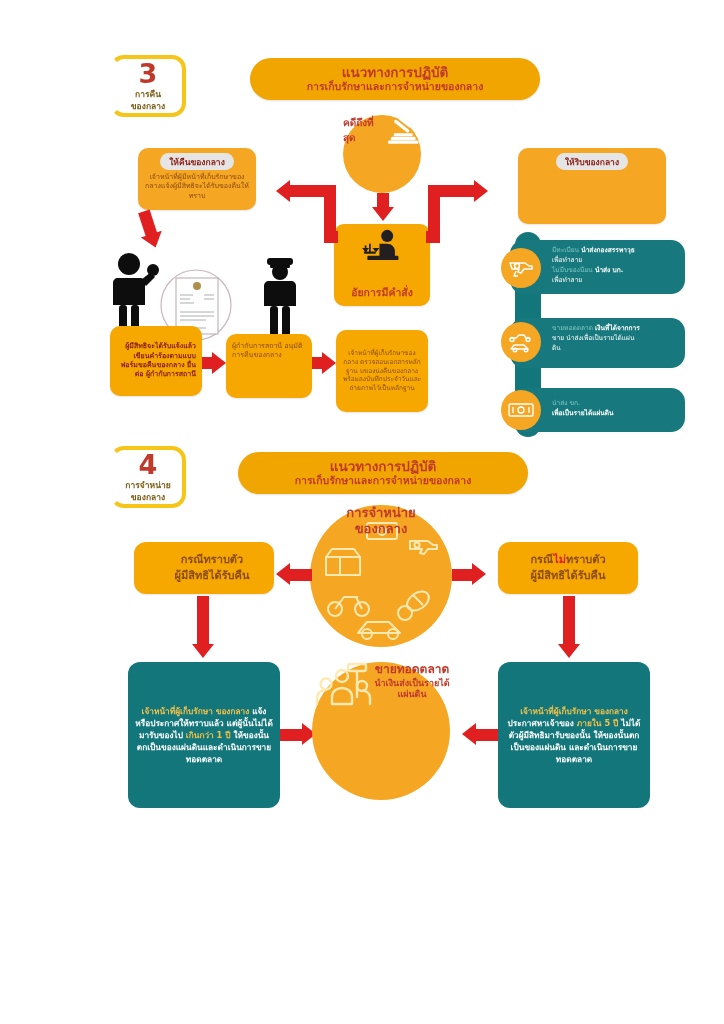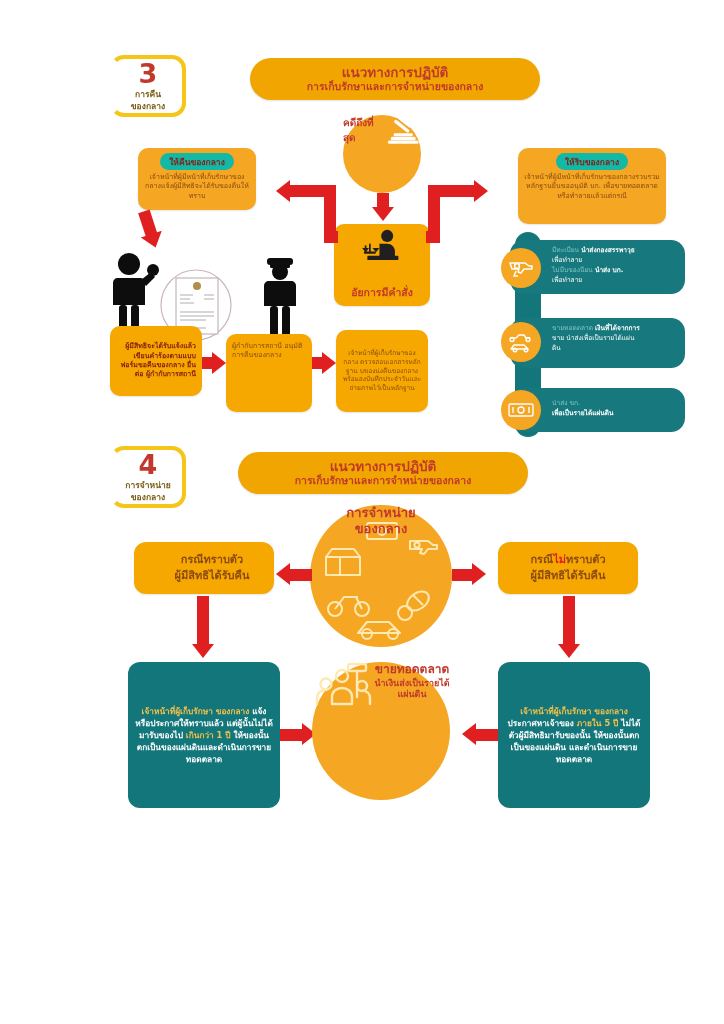--- a/index.html
+++ b/index.html
@@ -34,21 +34,21 @@
   .title-pill .l1{color:#c0392b;font-weight:bold;font-size:13.5px;line-height:1.15;}
   .title-pill .l2{color:#c0392b;font-weight:bold;font-size:10.5px;line-height:1.2;}
 
   .ybox{
     position:absolute;background:#f5a623;border-radius:10px;box-sizing:border-box;
     display:flex;flex-direction:column;align-items:center;
     padding:5px 6px;box-shadow:0 1px 2px rgba(0,0,0,.10);
   }
   .ybox.flat{background:#f6a800;}
   .ybox .head{
-    background:#14b8a6;border-radius:10px;color:#8a1c12;font-weight:bold;
+    background:#e5e5e5;border-radius:10px;color:#8a1c12;font-weight:bold;
     font-size:8.5px;padding:1.5px 9px;margin-bottom:3px;white-space:nowrap;
   }
   .ybox .body{
     color:#8a4a12;font-size:7px;line-height:1.35;text-align:center;
   }
 
   .tealbox{
     position:absolute;background:#13767a;border-radius:12px;box-sizing:border-box;
     color:#ffffff;font-size:8.3px;line-height:1.45;text-align:center;
     display:flex;align-items:center;justify-content:center;padding:8px 7px;
@@ -148,21 +148,20 @@
     <div class="head ah-right" style="left:48px;top:5px;"></div>
   </div>
 
   <div class="ybox" style="left:138px;top:148px;width:118px;height:62px;">
     <div class="head">ให้คืนของกลาง</div>
     <div class="body">เจ้าหน้าที่ผู้มีหน้าที่เก็บรักษาของกลางแจ้งผู้มีสิทธิจะได้รับของคืนให้ทราบ</div>
   </div>
 
   <div class="ybox" style="left:518px;top:148px;width:148px;height:76px;">
     <div class="head">ให้ริบของกลาง</div>
-    <div class="body">เจ้าหน้าที่ผู้มีหน้าที่เก็บรักษาของกลางรวบรวมหลักฐานยื่นขออนุมัติ บก. เพื่อขายทอดตลาดหรือทำลายแล้วแต่กรณี</div>
   </div>
 
   <div class="arrow" style="left:138px;top:210px;width:26px;height:40px;transform:rotate(-18deg);">
     <div class="shaft" style="left:6px;top:0;width:12px;height:26px;"></div>
     <div class="head ah-down" style="left:1px;top:24px;"></div>
   </div>
 
   <div class="fig" style="left:105px;top:252px;">
     <svg width="58" height="86" viewBox="0 0 58 86">
       <g fill="#0d0d0d">
@@ -212,21 +211,21 @@
 
   <div class="ybox flat" style="left:110px;top:326px;width:92px;height:70px;justify-content:center;">
     <div class="body" style="text-align:right;color:#8a1c12;font-weight:bold;font-size:7px;">ผู้มีสิทธิจะได้รับแจ้งแล้ว เขียนคำร้องตามแบบฟอร์มขอคืนของกลาง ยื่นต่อ ผู้กำกับการสถานี</div>
   </div>
 
   <div class="arrow" style="left:202px;top:352px;width:24px;height:22px;">
     <div class="shaft" style="left:0;top:5px;width:12px;height:12px;"></div>
     <div class="head ah-right" style="left:10px;top:0;"></div>
   </div>
 
-  <div class="ybox flat" style="left:226px;top:334px;width:86px;height:78px;justify-content:flex-start;padding-top:8px;">
+  <div class="ybox flat" style="left:226px;top:334px;width:86px;height:64px;justify-content:flex-start;padding-top:8px;">
     <div class="body" style="text-align:left;color:#8a4a12;font-size:7px;">ผู้กำกับการสถานี อนุมัติการคืนของกลาง</div>
   </div>
 
   <div class="arrow" style="left:312px;top:352px;width:24px;height:22px;">
     <div class="shaft" style="left:0;top:5px;width:12px;height:12px;"></div>
     <div class="head ah-right" style="left:10px;top:0;"></div>
   </div>
 
   <div class="ybox flat" style="left:336px;top:330px;width:92px;height:82px;justify-content:center;">
     <div class="body" style="color:#8a4a12;font-size:6.5px;">เจ้าหน้าที่ผู้เก็บรักษาของกลาง ตรวจสอบเอกสารหลักฐาน บของน่งคืนของกลาง พร้อมลงบันทึกประจำวันและถ่ายภาพไว้เป็นหลักฐาน</div>

